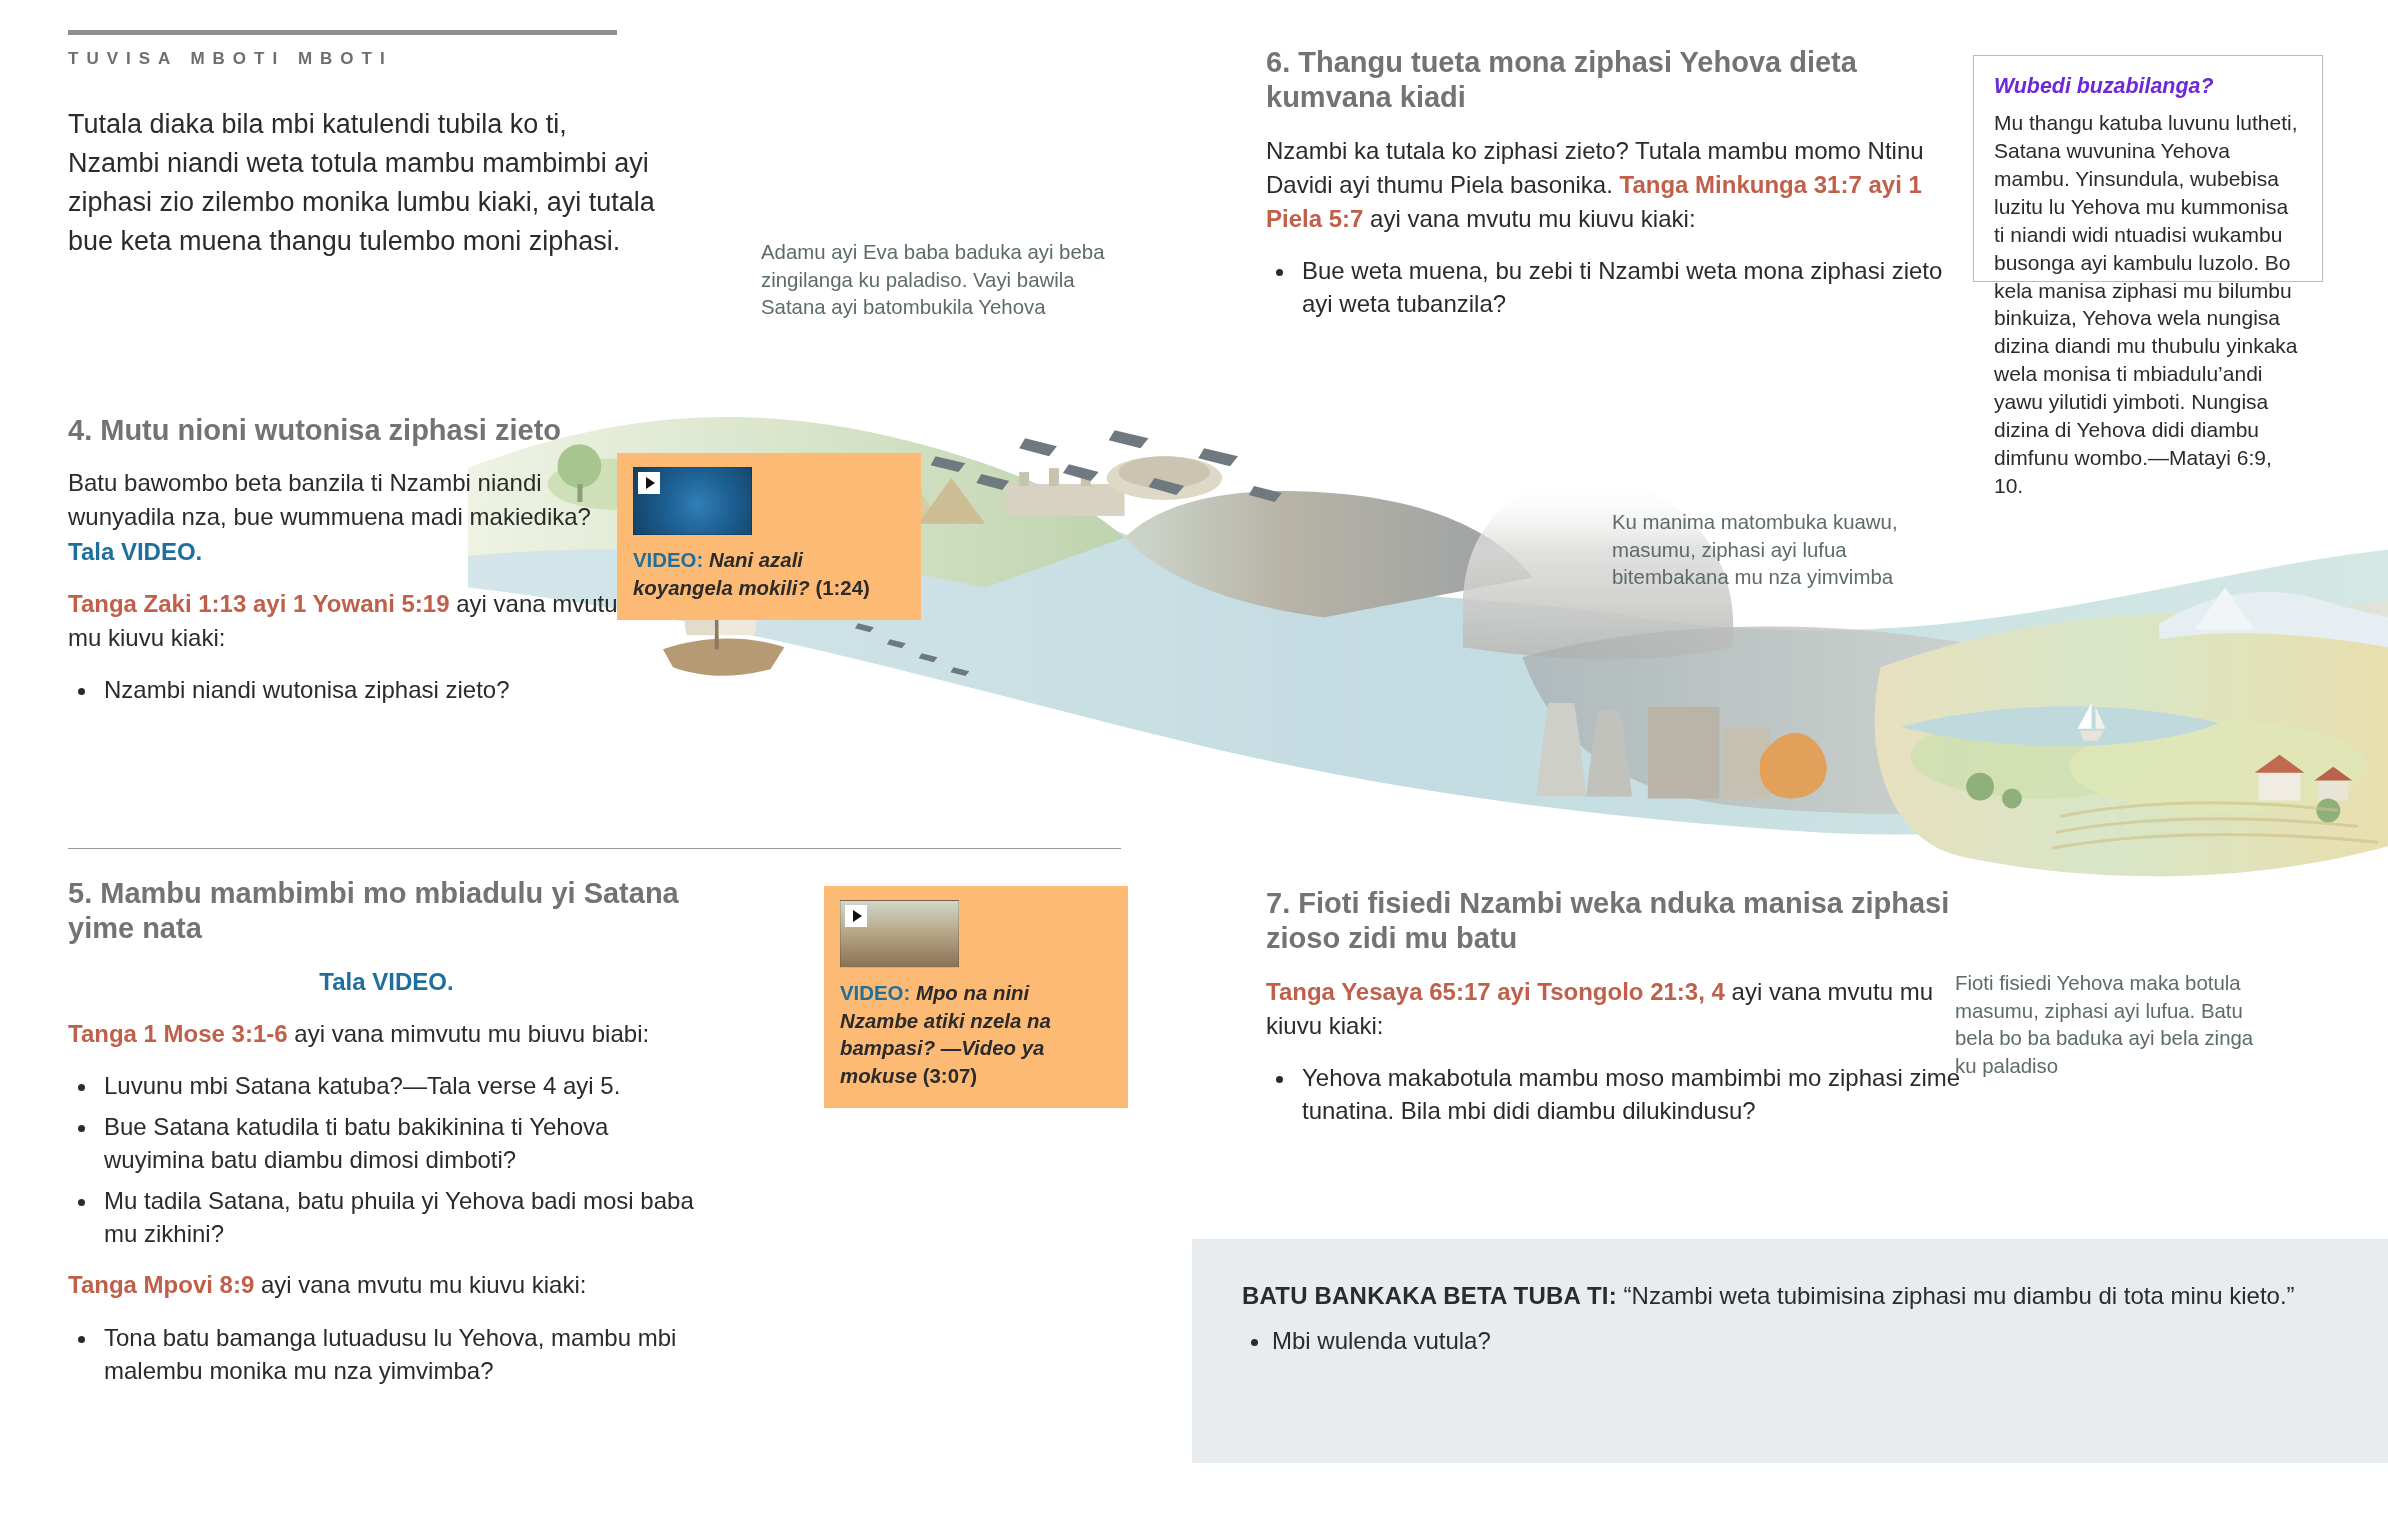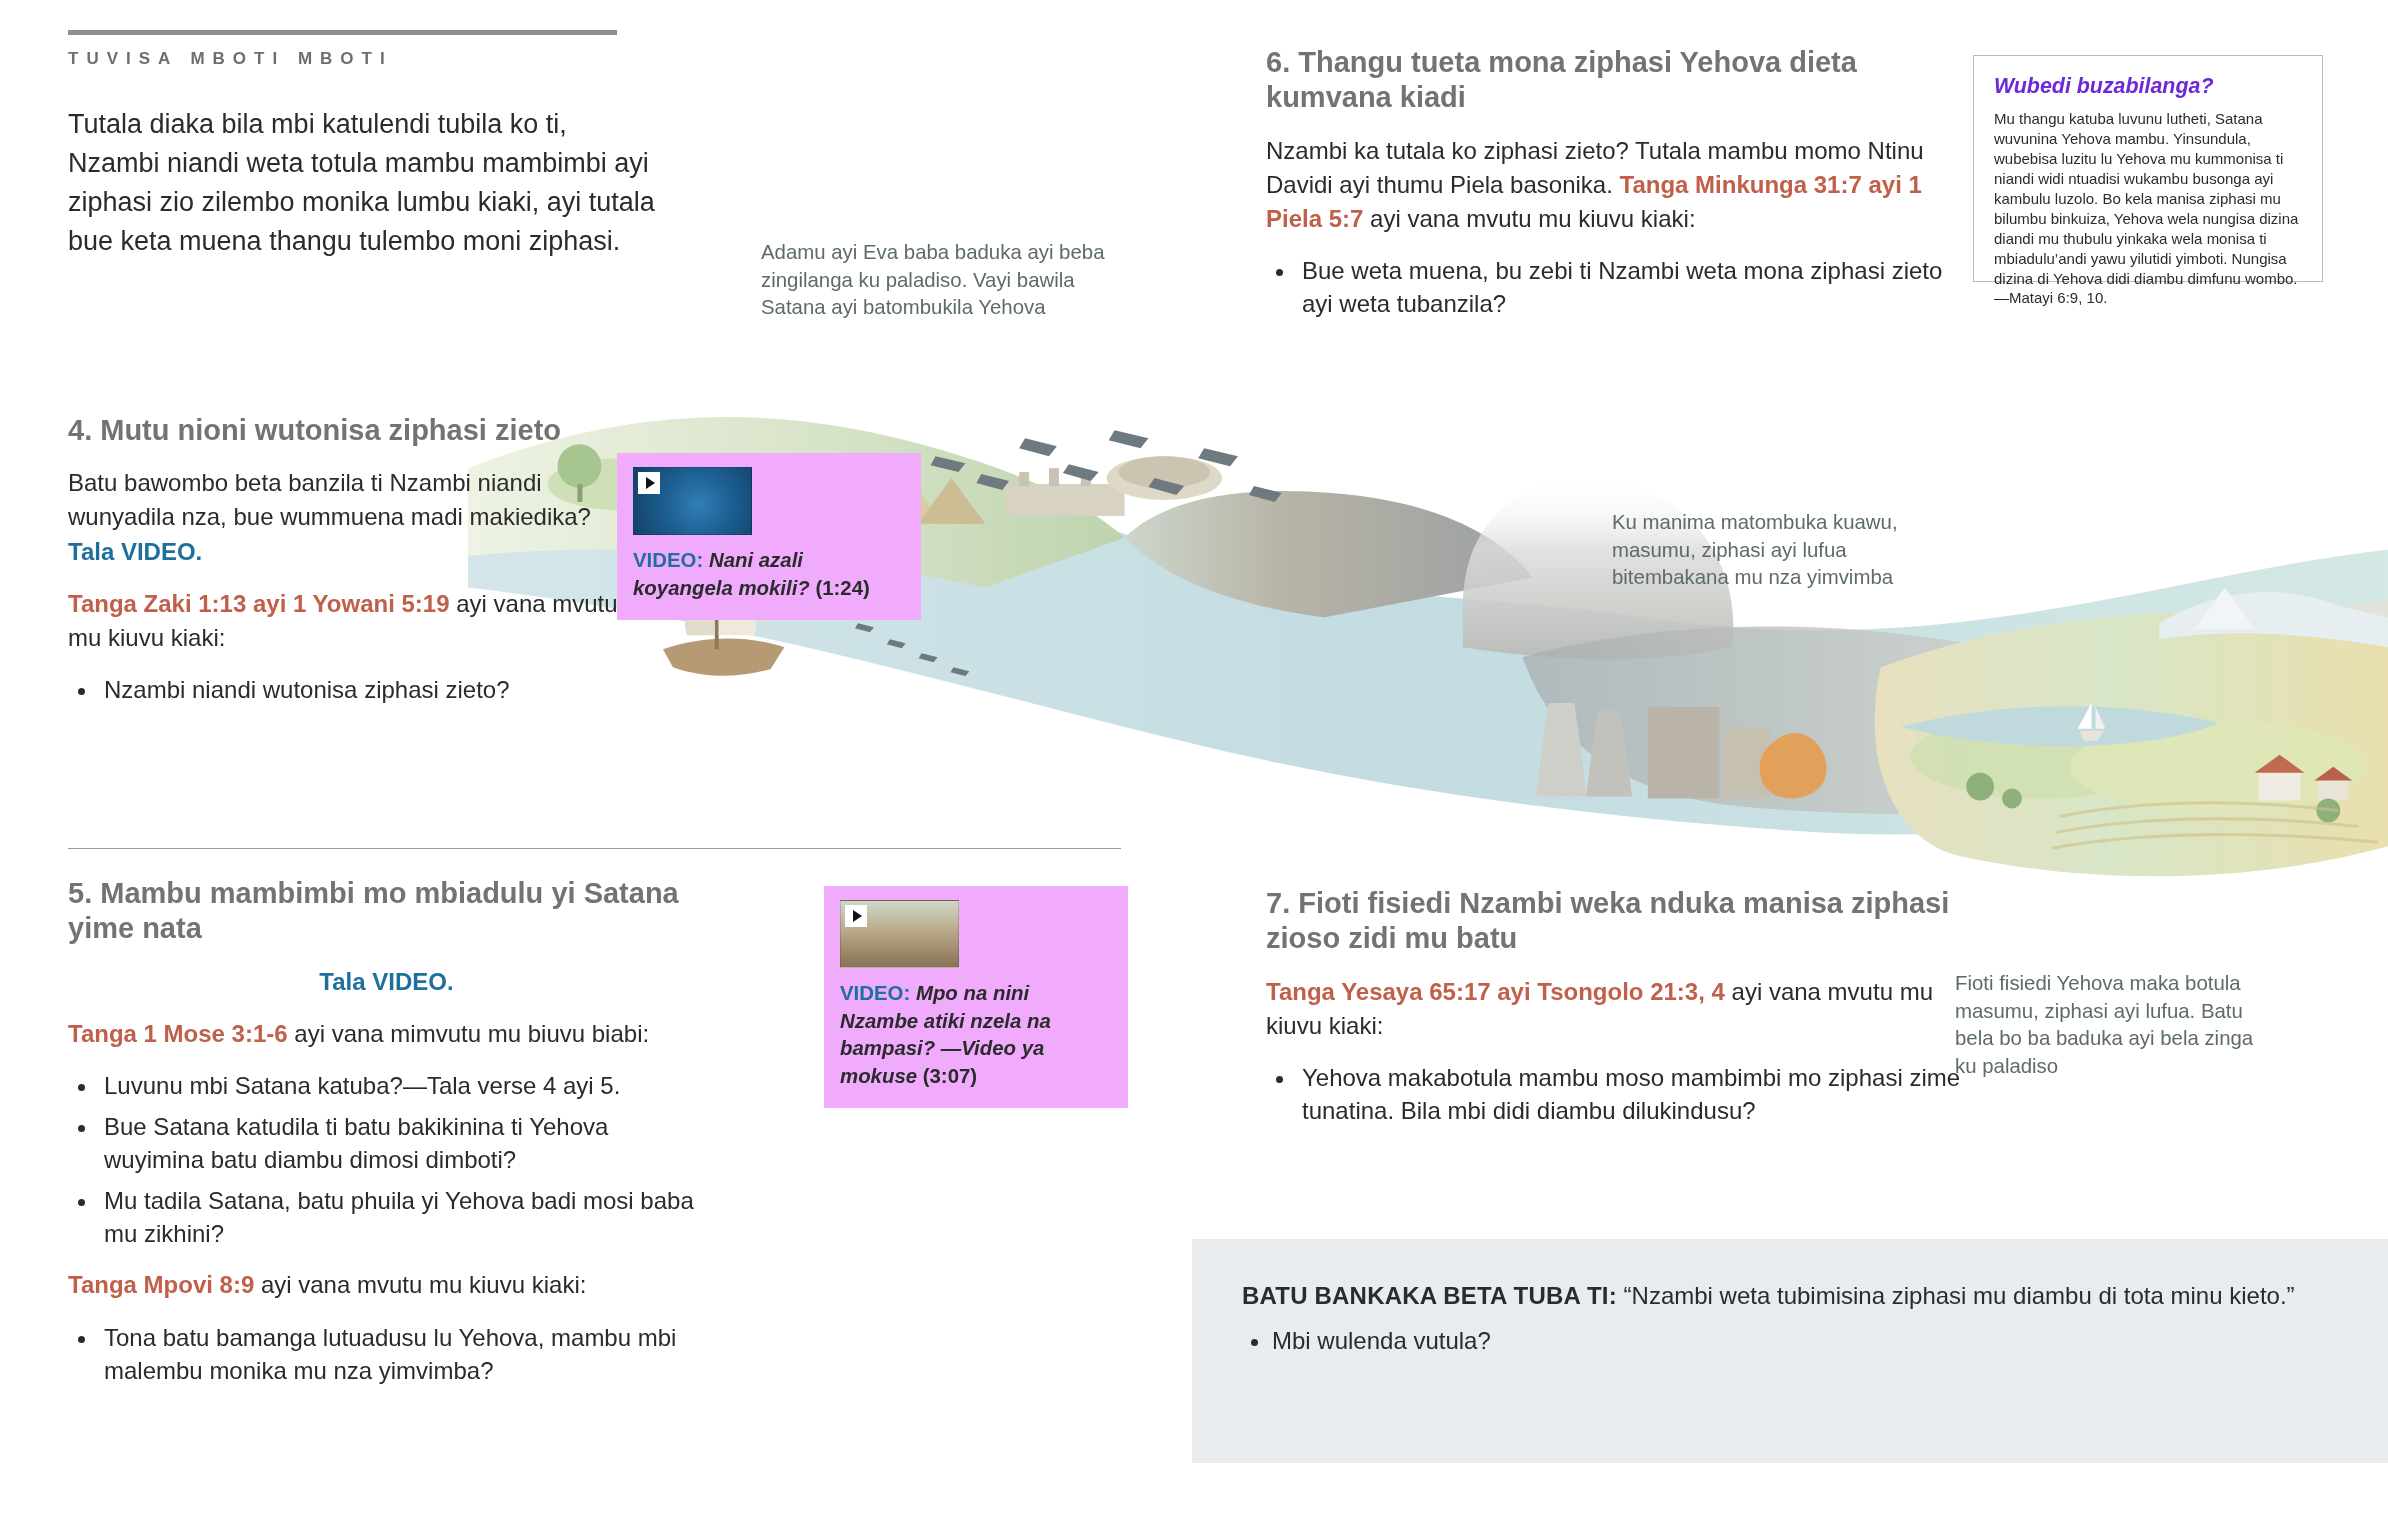--- a/index.html
+++ b/index.html
@@ -79,21 +79,21 @@
 
   #header-block { left: 68px; top: 30px; width: 597px; }
   #sec4 { left: 68px; top: 413px; width: 557px; }
   #sec5 { left: 68px; top: 876px; width: 637px; }
   #divider-mid { position: absolute; left: 68px; top: 848px; }
   #sec6 { left: 1266px; top: 45px; width: 687px; }
   #sec7 { left: 1266px; top: 886px; width: 697px; }
 
   
   .video-card {
-    background: #f0abfc;
+    background: #fdba74;
     padding: 14px 16px 18px 16px;
     box-sizing: border-box;
   }
   .thumb {
     width: 117px;
     height: 66px;
     position: relative;
     overflow: hidden;
     display: block;
     margin-bottom: 12px;
@@ -144,21 +144,21 @@
   }
   #sidebar h3 {
     margin: 0 0 10px 0;
     font-size: 21.4px;
     font-weight: bold;
     font-style: italic;
     color: #6d28d9;
   }
   #sidebar p {
     margin: 0;
-    font-size: 15px;
+    font-size: 21px;
     line-height: 1.33;
   }
 
   
   .illo-cap {
     font-size: 20.4px;
     line-height: 1.35;
     color: #5d6b6b;
   }
   #cap-eden  { left: 761px;  top: 239px;  width: 358px; }

